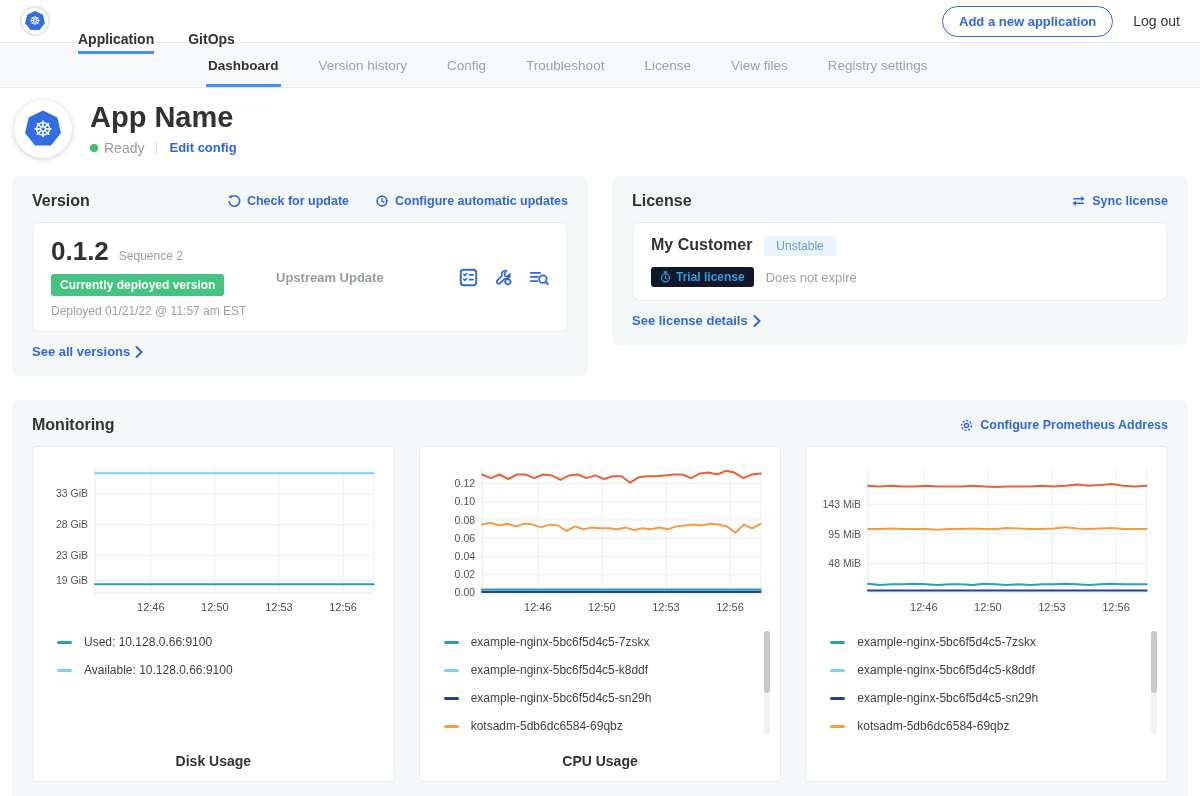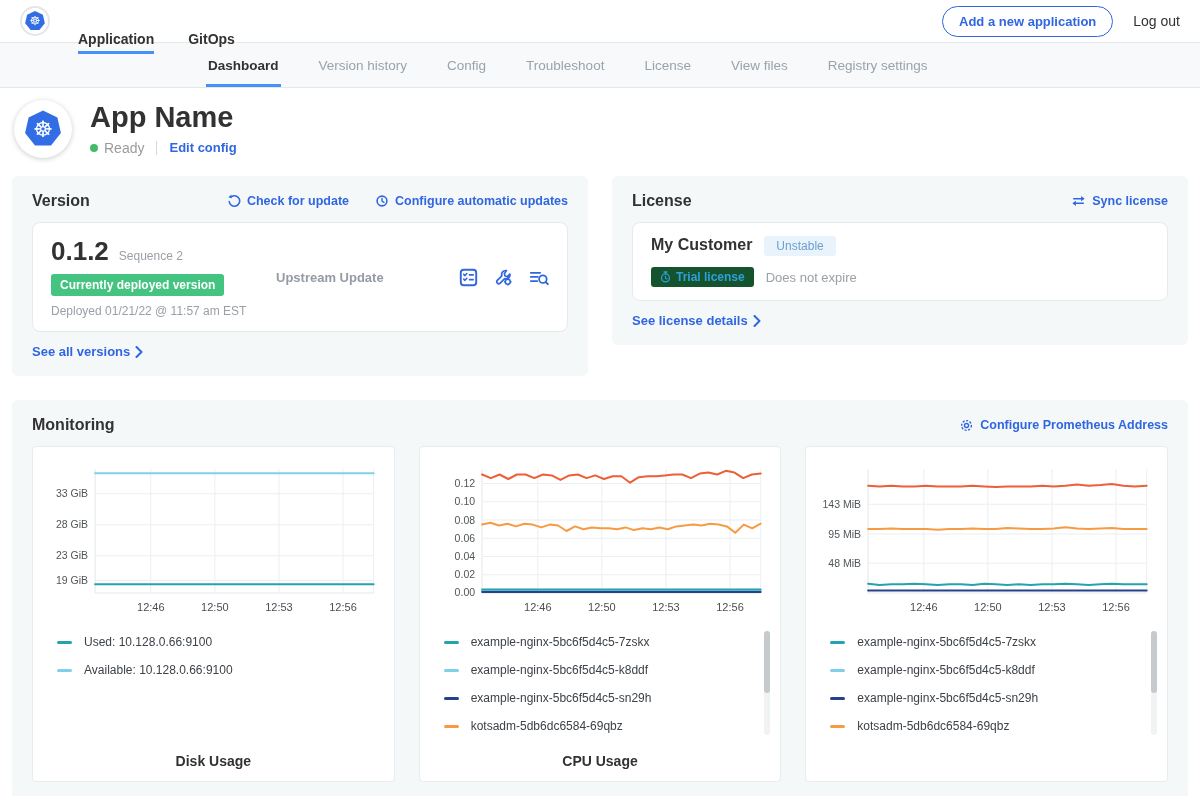--- a/index.html
+++ b/index.html
@@ -60,21 +60,21 @@
   .deployed-at { margin-top:8px; font-size:12px; color:#9aa0a6; }
   .upstream { font-size:13px; font-weight:bold; color:#959ba4; }
   .ver-icons { margin-left:auto; display:flex; align-items:center; gap:16px; }
   .ver-icons .icbtn { cursor:pointer; display:flex; }
   .see-link { margin-top:12px; font-size:13px; display:inline-flex; align-items:center; gap:5px; }
 
   .lic-row1 { display:flex; align-items:flex-start; gap:12px; }
   .customer { font-size:16px; font-weight:bold; color:#323232; }
   .badge-unstable { background:#e9f3fb; color:#6e9fce; font-size:12px; padding:3px 12px; border-radius:3px; }
   .lic-row2 { display:flex; align-items:center; gap:12px; margin-top:11px; }
-  .badge-trial { background:#14532d; color:#2f9fdb; font-size:12px; font-weight:bold;
+  .badge-trial { background:#0f172a; color:#2f9fdb; font-size:12px; font-weight:bold;
     padding:3px 9px; border-radius:3px; display:inline-flex; align-items:center; gap:5px; }
   .expiry { font-size:13px; color:#9aa0a6; }
 
   
   .monitoring { margin:24px 12px 0; background:#f5f8f9; border-radius:6px; padding:16px 20px 20px; }
   .charts-row { display:flex; gap:24px; margin-top:12px; }
   .chart-card { background:#fff; border:1px solid #e8ecee; border-radius:4px; flex:1;
     padding:10px 10px 12px; height:336px; display:flex; flex-direction:column; }
   .chart-svg { width:100%; height:172px; }
   .legend { padding:6px 10px 0 14px; position:relative; }

